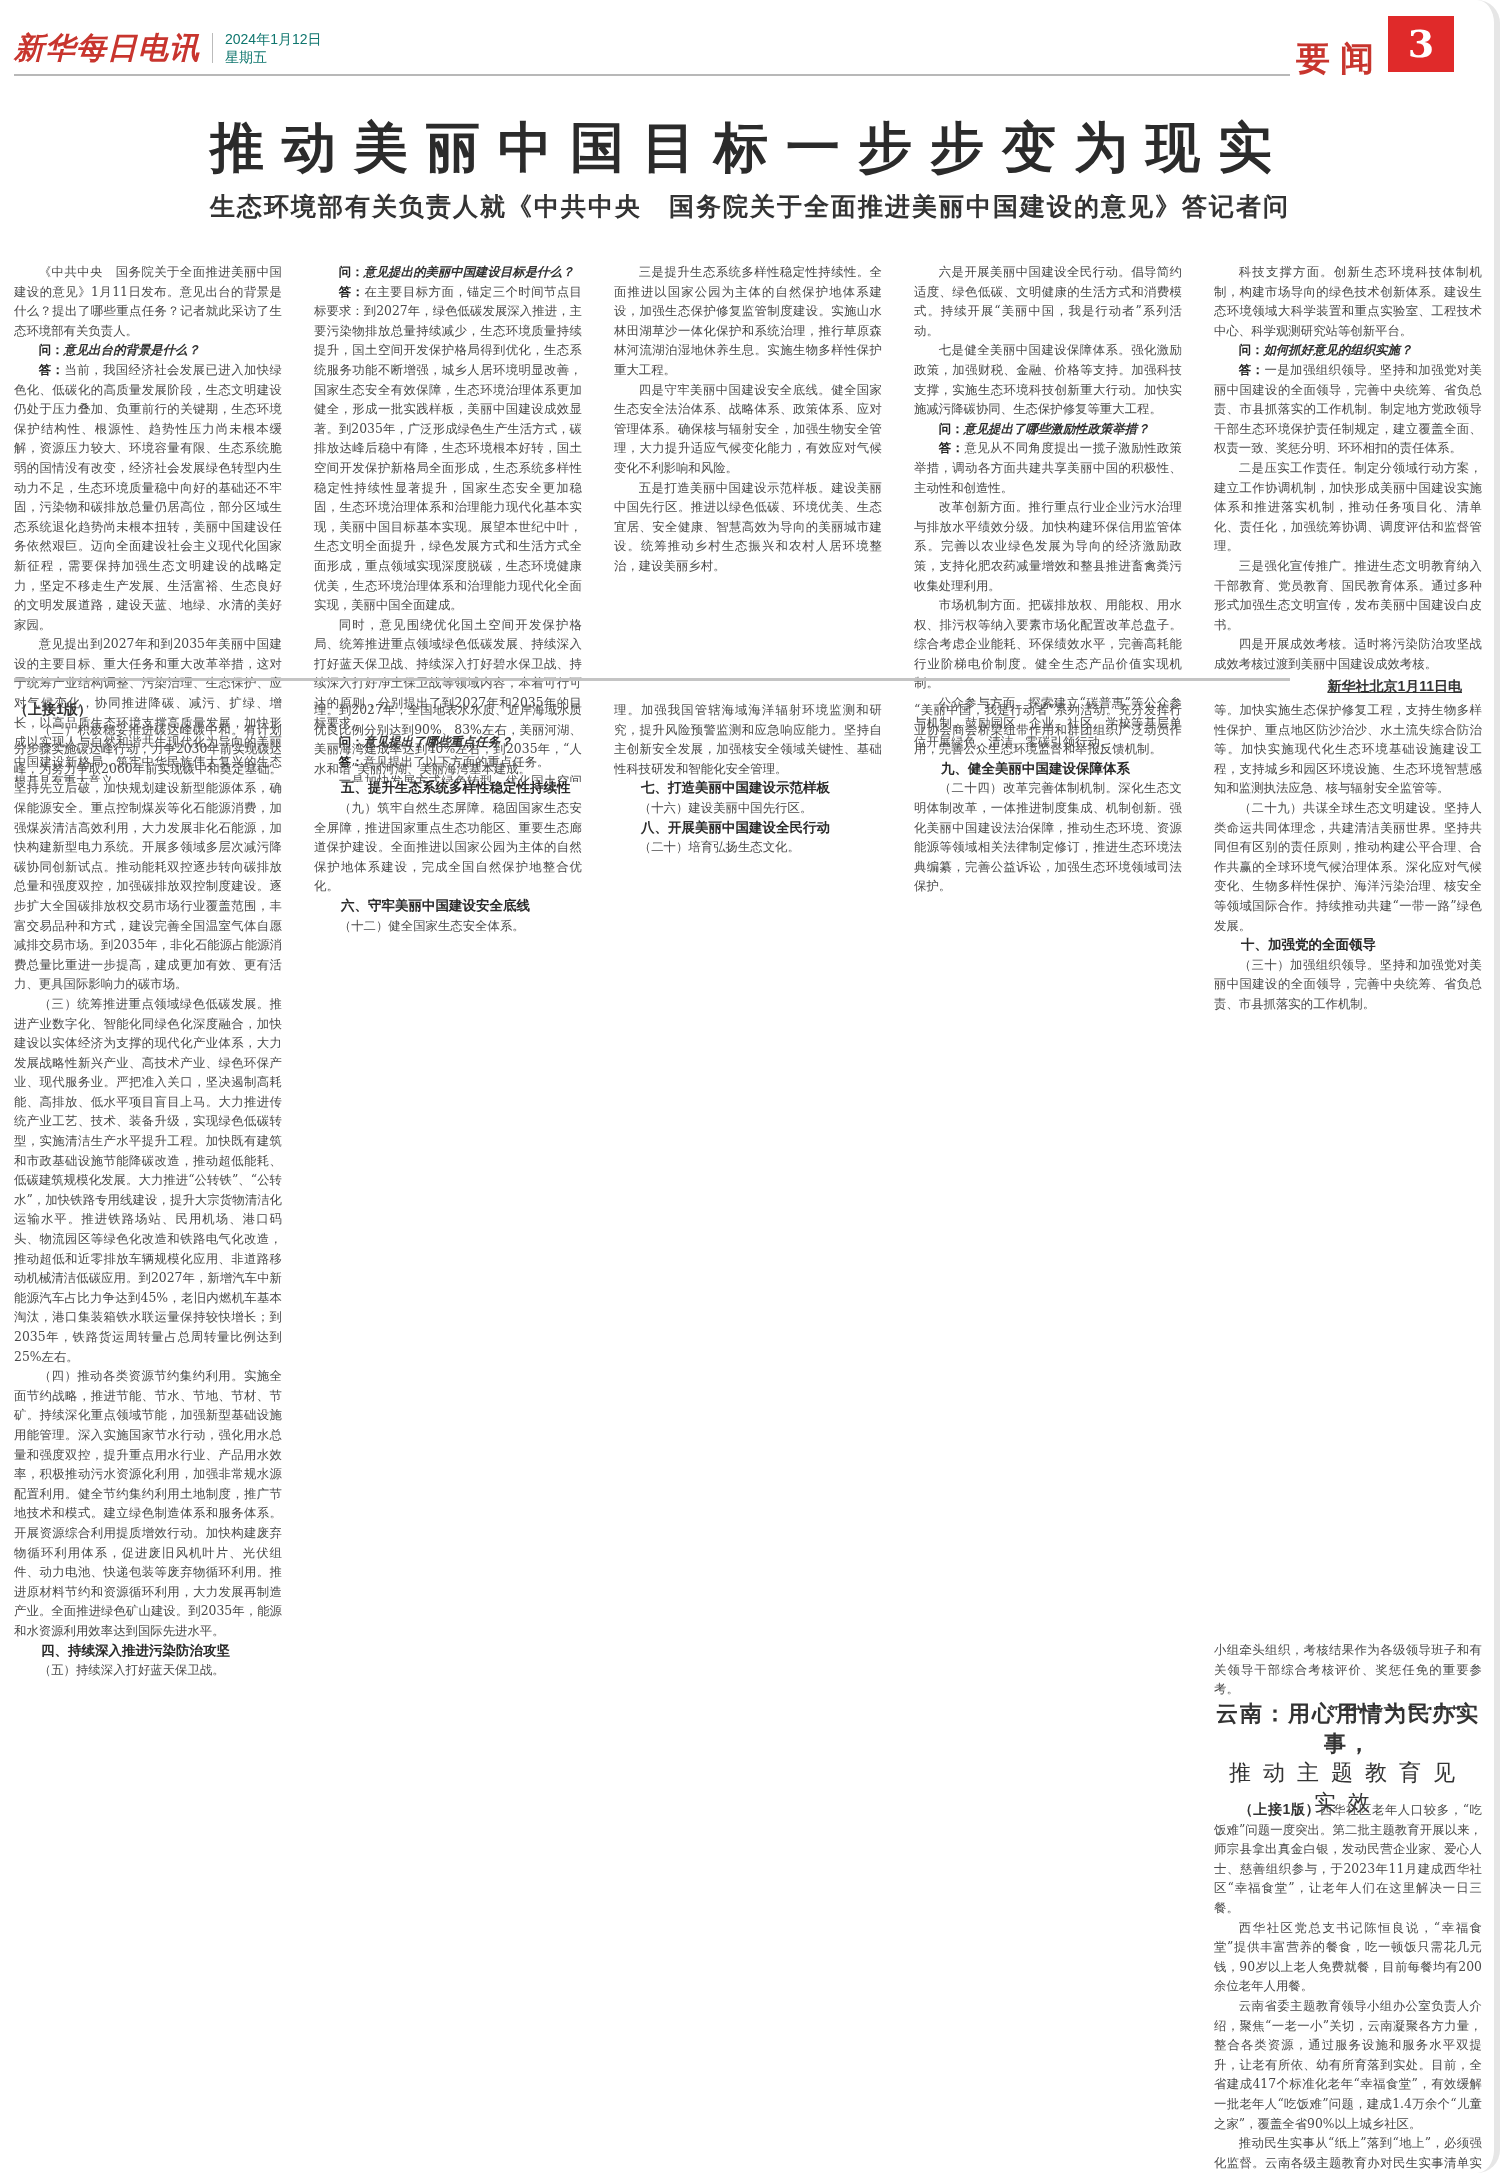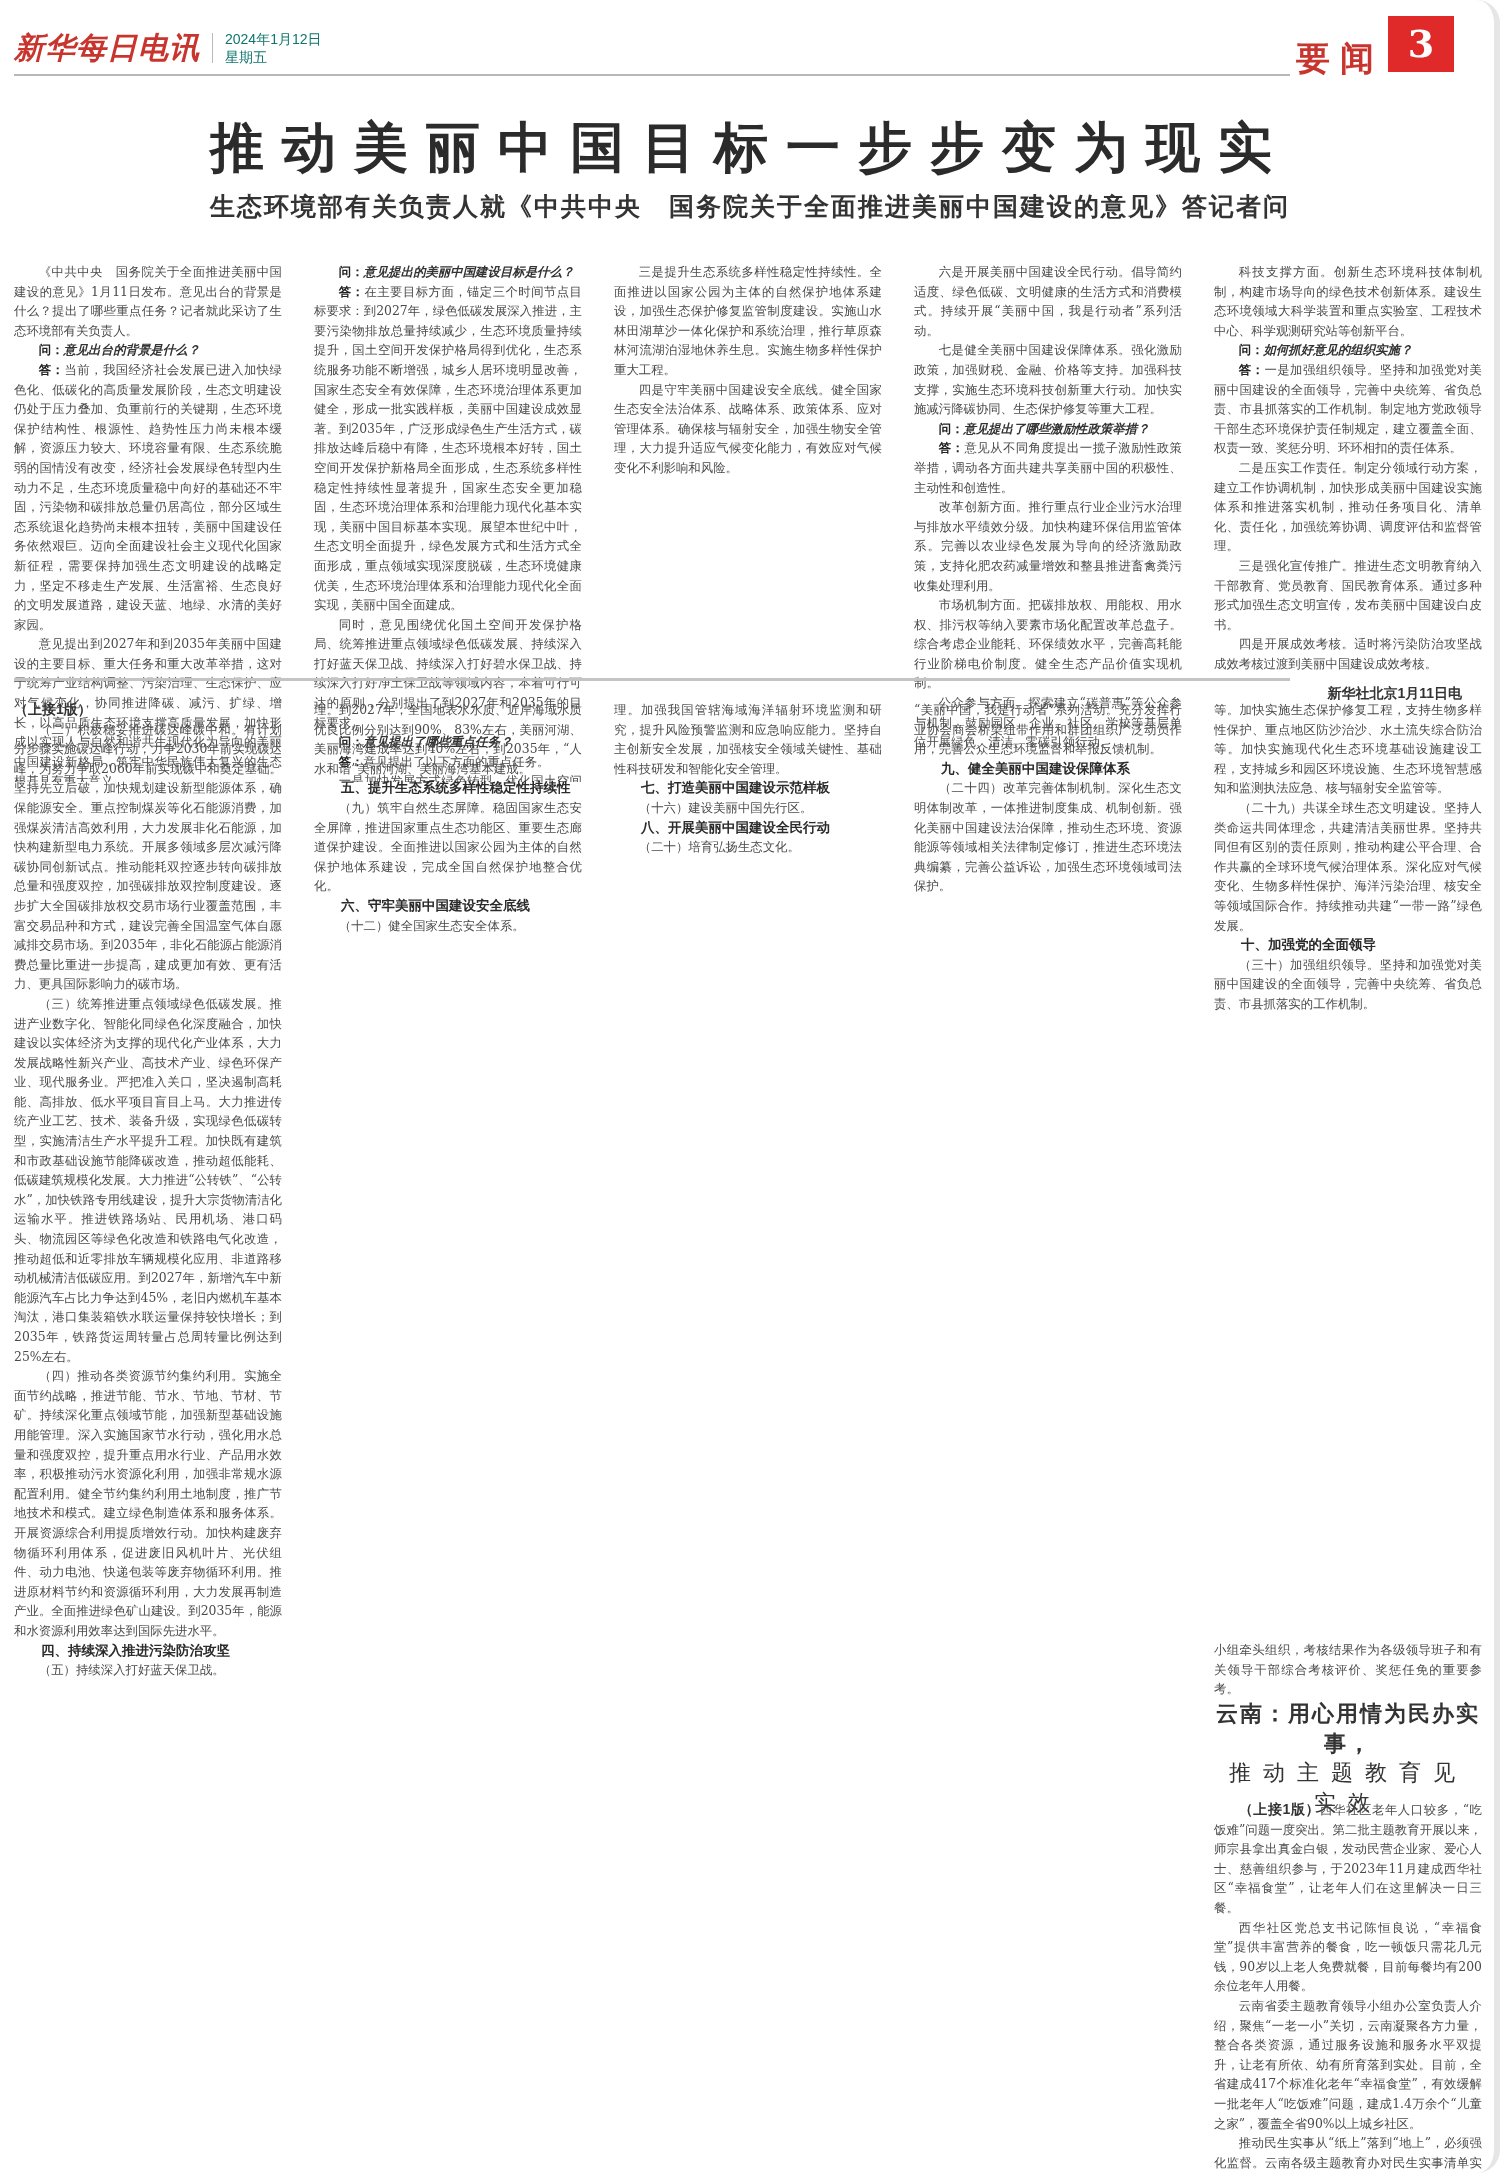--- a/index.html
+++ b/index.html
@@ -20,21 +20,21 @@
   .headline { position: absolute; left: 0; width: 1500px; top: 112px; text-align: center; font-size: 54px; font-weight: bold; color: #2b2b2b; letter-spacing: 18px; font-family: "DejaVu Serif", serif; }
   .subhead { position: absolute; left: 0; width: 1500px; top: 190px; text-align: center; font-size: 25px; color: #333; letter-spacing: 2px; font-family: "Liberation Sans", sans-serif; }
 
   
   .col { position: absolute; font-size: 12.4px; line-height: 19.6px; text-align: justify; color: #4a4a4a; overflow: hidden; }
   .col p { text-indent: 2em; }
   .col p.noind { text-indent: 0; }
   .q { font-weight: bold; font-style: italic; color: #333; }
   .q b, .a b { font-style: normal; font-weight: bold; color: #222; }
   .a b { font-weight: bold; }
-  .dateline { text-align: right; font-family: "Liberation Sans", sans-serif; font-weight: bold; font-size: 14px; color: #333; padding-right: 20px; margin-top: 11px; }
+  .dateline { text-align: right; font-family: "Liberation Sans", sans-serif; font-weight: bold; font-size: 14px; color: #333; padding-right: 20px; margin-top: 4px; text-decoration: underline; }
   .sec-head { text-indent: 2em; font-family: "Liberation Sans", sans-serif; font-weight: bold; color: #2b2b2b; font-size: 13.5px; }
   .cont { font-family: "Liberation Sans", sans-serif; font-weight: bold; font-size: 14px; color: #333; }
 
   .top-row .col { top: 262px; height: 520px; }
   .c1 { left: 14px; width: 268px; }
   .c2 { left: 314px; width: 268px; }
   .c3 { left: 614px; width: 268px; }
   .c4 { left: 914px; width: 268px; }
   .c5 { left: 1214px; width: 268px; }
 
@@ -81,20 +81,21 @@
       <p class="a"><b>答：</b><span>在主要目标方面，锚定三个时间节点目标要求：到2027年，绿色低碳发展深入推进，主要污染物排放总量持续减少，生态环境质量持续提升，国土空间开发保护格局得到优化，生态系统服务功能不断增强，城乡人居环境明显改善，国家生态安全有效保障，生态环境治理体系更加健全，形成一批实践样板，美丽中国建设成效显著。到2035年，广泛形成绿色生产生活方式，碳排放达峰后稳中有降，生态环境根本好转，国土空间开发保护新格局全面形成，生态系统多样性稳定性持续性显著提升，国家生态安全更加稳固，生态环境治理体系和治理能力现代化基本实现，美丽中国目标基本实现。展望本世纪中叶，生态文明全面提升，绿色发展方式和生活方式全面形成，重点领域实现深度脱碳，生态环境健康优美，生态环境治理体系和治理能力现代化全面实现，美丽中国全面建成。</span></p>
       <p>同时，意见围绕优化国土空间开发保护格局、统筹推进重点领域绿色低碳发展、持续深入打好蓝天保卫战、持续深入打好碧水保卫战、持续深入打好净土保卫战等领域内容，本着可行可达的原则，分别提出了到2027年和2035年的目标要求。</p>
       <p class="q"><b>问：</b><span>意见提出了哪些重点任务？</span></p>
       <p class="a"><b>答：</b><span>意见提出了以下方面的重点任务。</span></p>
       <p>一是加快发展方式绿色转型。优化国土空间开发保护格局，完善全域覆盖的生态环境分区管控体系。有计划分步骤实施碳达峰行动，开展减污降碳协同创新试点，积极稳妥推进碳达峰碳中和。统筹推进重点领域绿色低碳发展。</p>
     </div>
 
     <div class="col c3">
       <p>三是提升生态系统多样性稳定性持续性。全面推进以国家公园为主体的自然保护地体系建设，加强生态保护修复监管制度建设。实施山水林田湖草沙一体化保护和系统治理，推行草原森林河流湖泊湿地休养生息。实施生物多样性保护重大工程。</p>
       <p>四是守牢美丽中国建设安全底线。健全国家生态安全法治体系、战略体系、政策体系、应对管理体系。确保核与辐射安全，加强生物安全管理，大力提升适应气候变化能力，有效应对气候变化不利影响和风险。</p>
+      <p>五是打造美丽中国建设示范样板。建设美丽中国先行区。推进以绿色低碳、环境优美、生态宜居、安全健康、智慧高效为导向的美丽城市建设。统筹推动乡村生态振兴和农村人居环境整治，建设美丽乡村。</p>
     </div>
 
     <div class="col c4">
       <p>六是开展美丽中国建设全民行动。倡导简约适度、绿色低碳、文明健康的生活方式和消费模式。持续开展“美丽中国，我是行动者”系列活动。</p>
       <p>七是健全美丽中国建设保障体系。强化激励政策，加强财税、金融、价格等支持。加强科技支撑，实施生态环境科技创新重大行动。加快实施减污降碳协同、生态保护修复等重大工程。</p>
       <p class="q"><b>问：</b><span>意见提出了哪些激励性政策举措？</span></p>
       <p class="a"><b>答：</b><span>意见从不同角度提出一揽子激励性政策举措，调动各方面共建共享美丽中国的积极性、主动性和创造性。</span></p>
       <p>改革创新方面。推行重点行业企业污水治理与排放水平绩效分级。加快构建环保信用监管体系。完善以农业绿色发展为导向的经济激励政策，支持化肥农药减量增效和整县推进畜禽粪污收集处理利用。</p>
       <p>市场机制方面。把碳排放权、用能权、用水权、排污权等纳入要素市场化配置改革总盘子。综合考虑企业能耗、环保绩效水平，完善高耗能行业阶梯电价制度。健全生态产品价值实现机制。</p>
       <p>公众参与方面。探索建立“碳普惠”等公众参与机制。鼓励园区、企业、社区、学校等基层单位开展绿色、清洁、零碳引领行动。</p>

